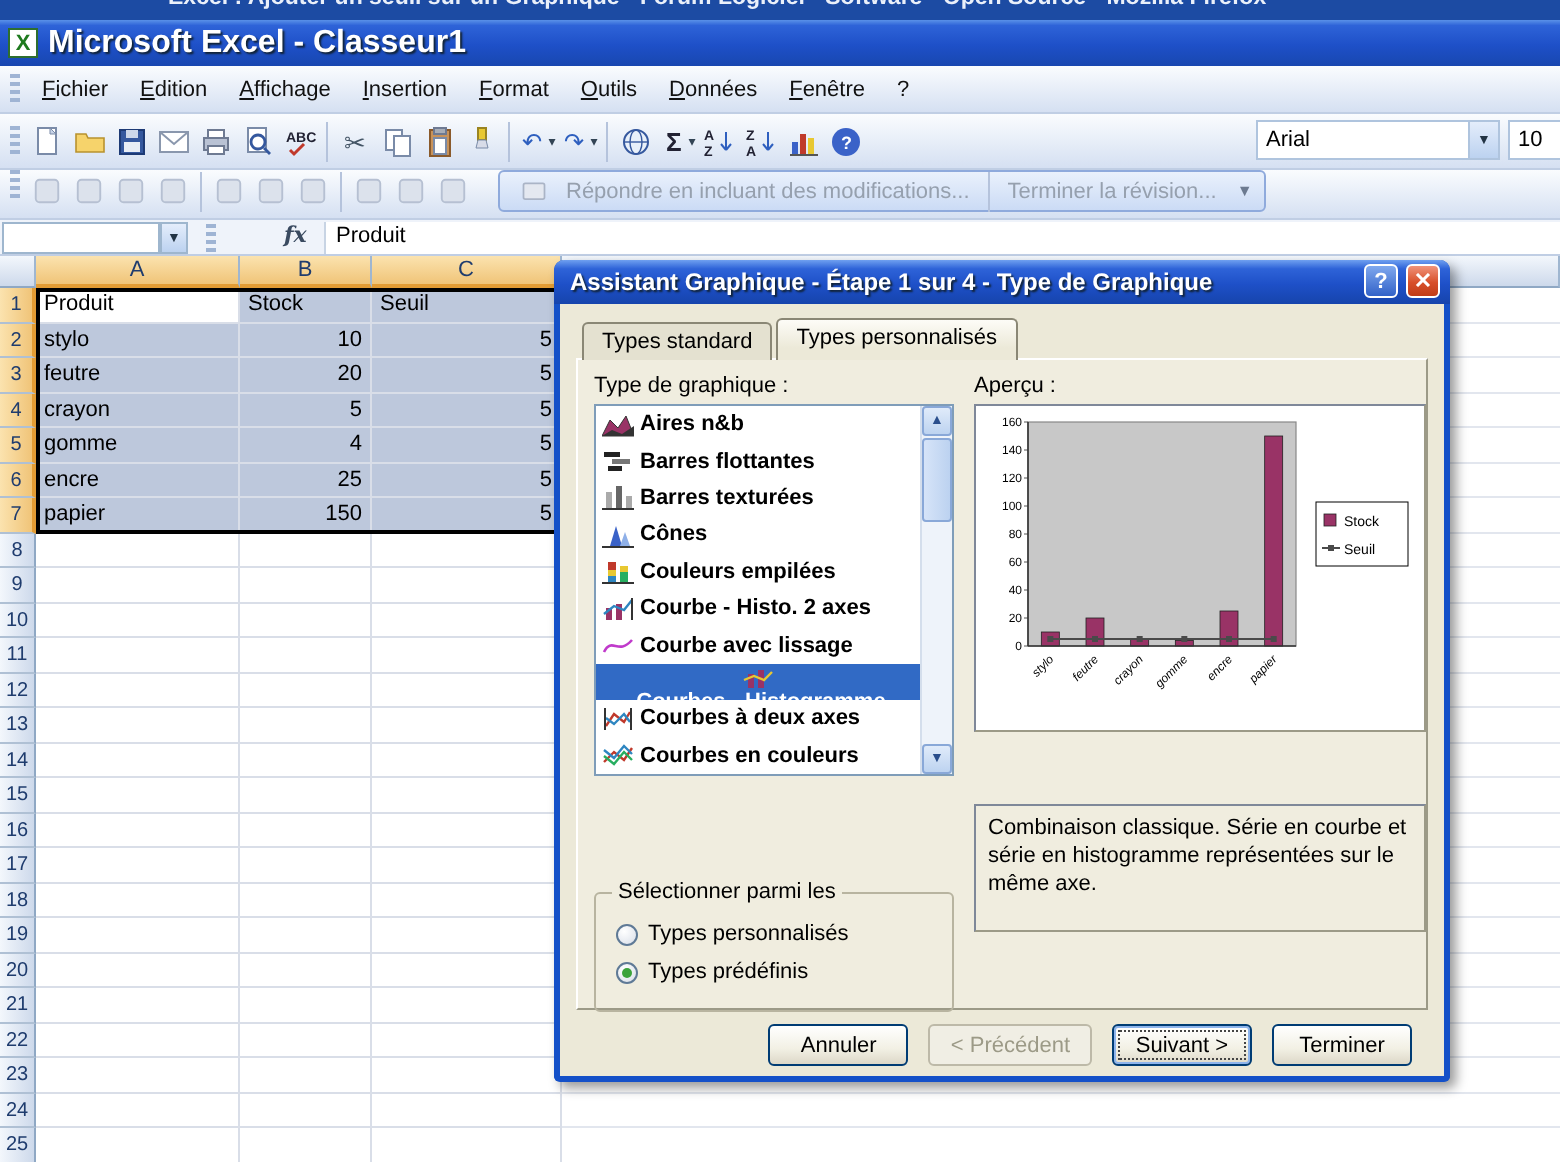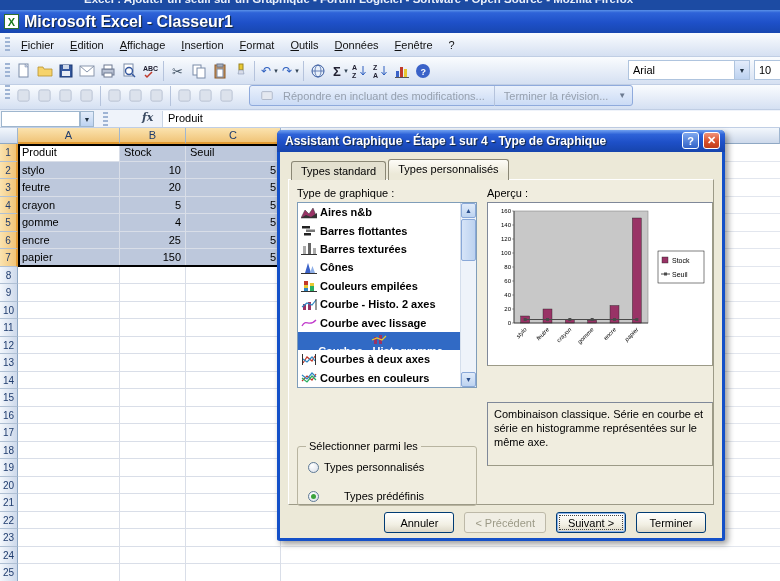--- a/index.html
+++ b/index.html
@@ -93,21 +93,21 @@
   .sb-btn { width:15px; height:15px; background:linear-gradient(180deg,#E0EBFA,#BDD3F0); border:1px solid #89A8D8; border-radius:2px; font-size:7px; color:#2A4E8C; display:flex; align-items:center; justify-content:center; }
   .sb-track { flex:1; width:15px; position:relative; }
   .sb-thumb { position:absolute; top:1px; left:0; width:15px; height:42px; background:linear-gradient(90deg,#D6E4F8,#BCD2F0); border:1px solid #89A8D8; border-radius:2px; }
   .sb-down { margin-top:auto; }
 
   #preview-box { position:absolute; left:198px; top:22px; width:226px; height:164px; background:#fff; border:1px solid #9C9A87; border-top-color:#7F8899; border-left-color:#7F8899; }
 
   #groupbox { position:absolute; left:8px; top:222px; width:180px; height:60px; border:1px solid #B8B4A0; border-radius:3px;margin-top:44px; }
   #gb-title { position:absolute; left:8px; top:-7px; background:#F0EDDF; padding:0 3px; }
   .radio-row { position:absolute; left:10px; display:flex; align-items:center; }
-  #radio-0 { top:14px; } #radio-1 { top:43px;gap:20px; }
+  #radio-0 { top:14px; } #radio-1 { top:33px; }
   .radio { width:11px; height:11px; border-radius:50%; border:1px solid #5F7A96; background:radial-gradient(circle at 35% 30%,#fff,#D8DEE8); margin-right:5px; }
   .radio-row.checked .radio { position:relative; }
   .radio-row.checked .radio::after { content:""; position:absolute; left:2px; top:2px; width:5px; height:5px; border-radius:50%; background:#3BA33B; }
 
   #descbox { position:absolute; left:198px; top:222px; width:226px; height:64px; background:#F0EDDF; border:1px solid #9C9A87; border-top-color:#7F8899; border-left-color:#7F8899; padding:4px 6px; line-height:14px; }
 
   #dlg-buttons { position:absolute; left:0; right:16px; top:382px; display:flex; justify-content:flex-end; gap:10px; }
   .btn { height:21px; font-family:"Liberation Sans",sans-serif; font-size:11px; border:1px solid #003C74; border-radius:3px; background:linear-gradient(180deg,#FFFFFF,#F2F0E4 60%,#DDD8C8); padding:0 10px; min-width:70px; }
   .btn.disabled { border-color:#BDB9A8; color:#9C9A87; background:#F0EEE4; }
   .btn.default { box-shadow:inset 0 0 0 1px #8DB4EC; outline:1px dotted #444; outline-offset:-4px; }

